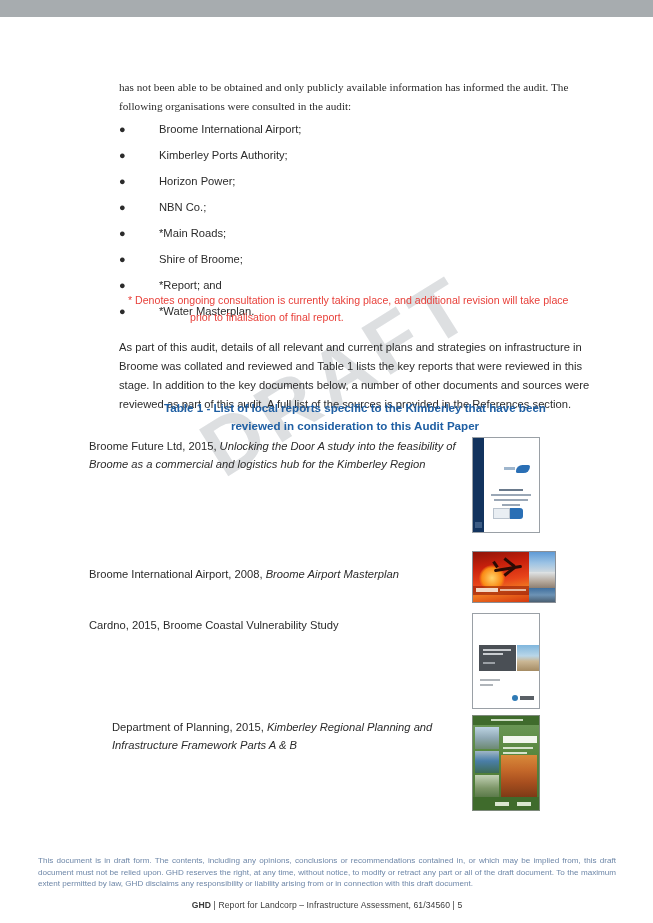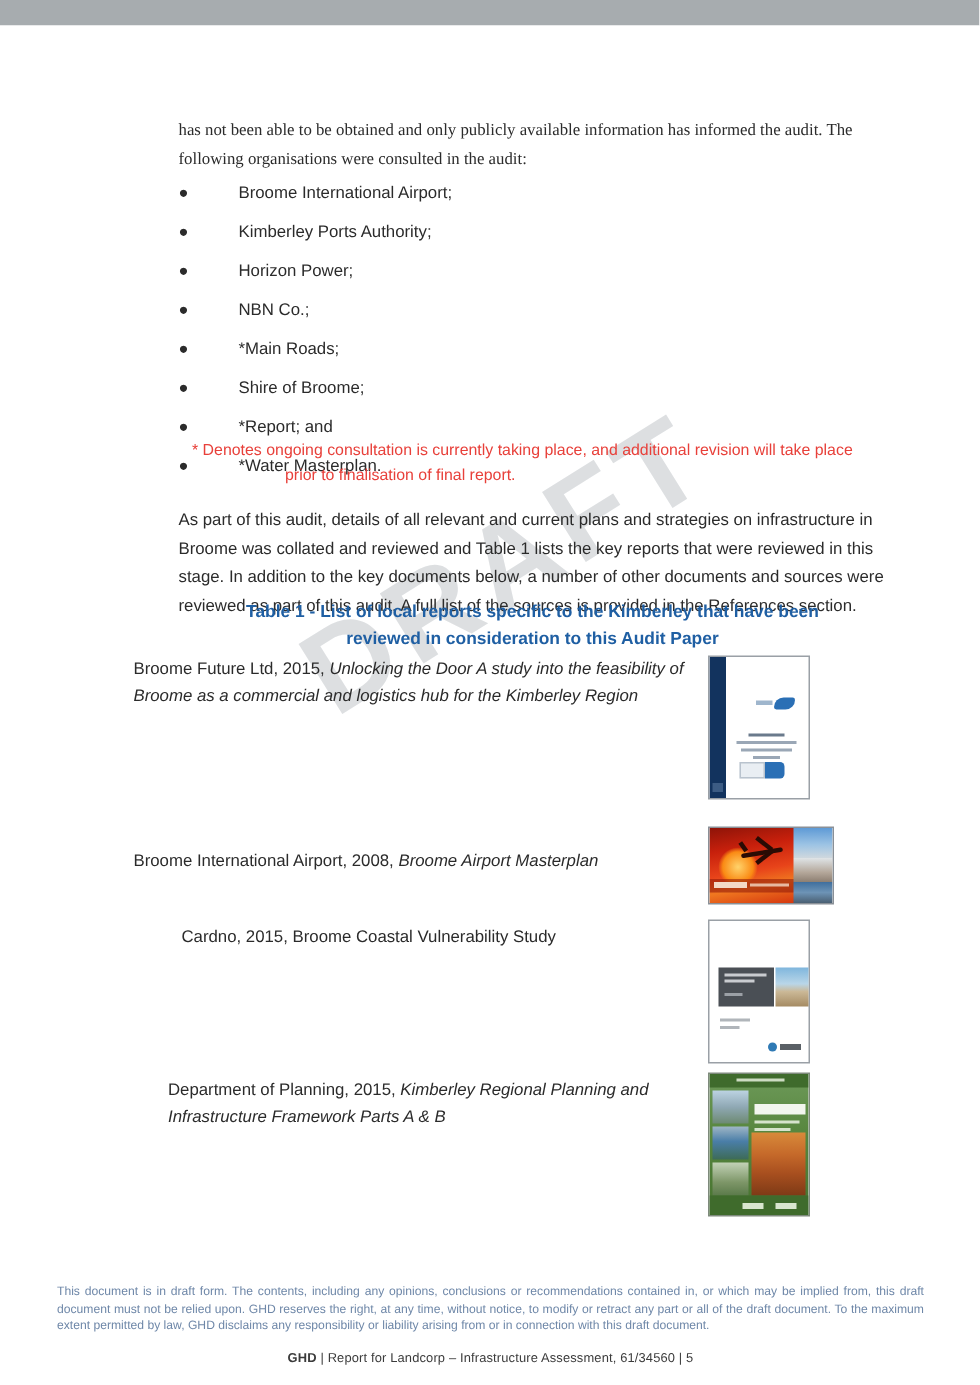--- a/index.html
+++ b/index.html
@@ -523,21 +523,21 @@
             </div>
             <div class="bam-right">
               <div class="ph1"></div>
                 <div class="ph2"></div>
                 <div class="ph3"></div>
             </div>
           </div>
         </div>
       </div>
 
-      <div class="report-row" style="height:102px;margin-left:32px;">
+      <div class="report-row" style="height:102px;">
         <div class="report-title" style="padding-top:3px;"><span>Cardno, 2015, Broome Coastal Vulnerability Study</span><i></i></div>
         <div class="thumb-cell">
           <div class="thumb thumb-cvs">
             <div class="cvs-box">
               <div class="t1"></div>
                 <div class="t2"></div>
                 <div class="t3"></div>
             </div>
             <div class="cvs-photo"></div>
             <div class="cvs-meta">

